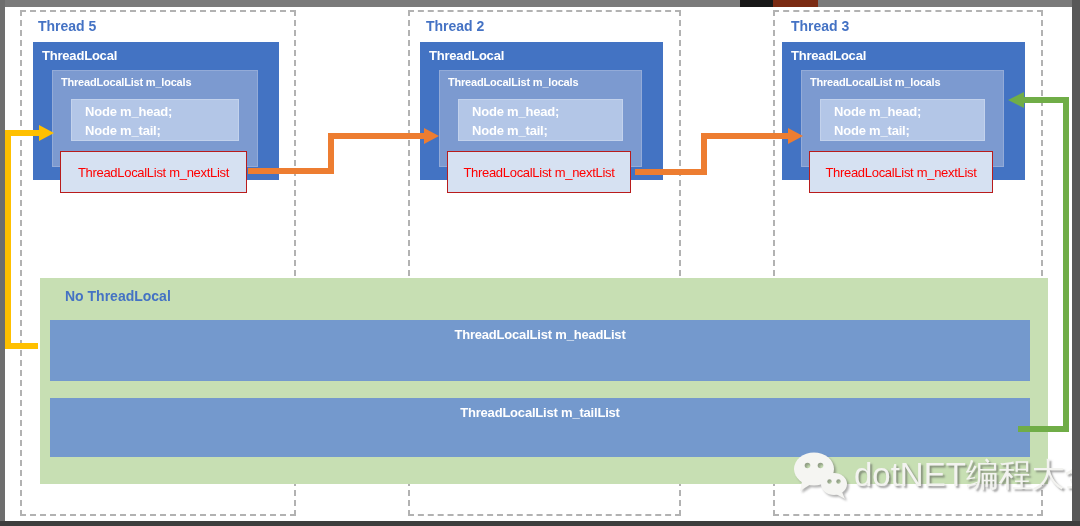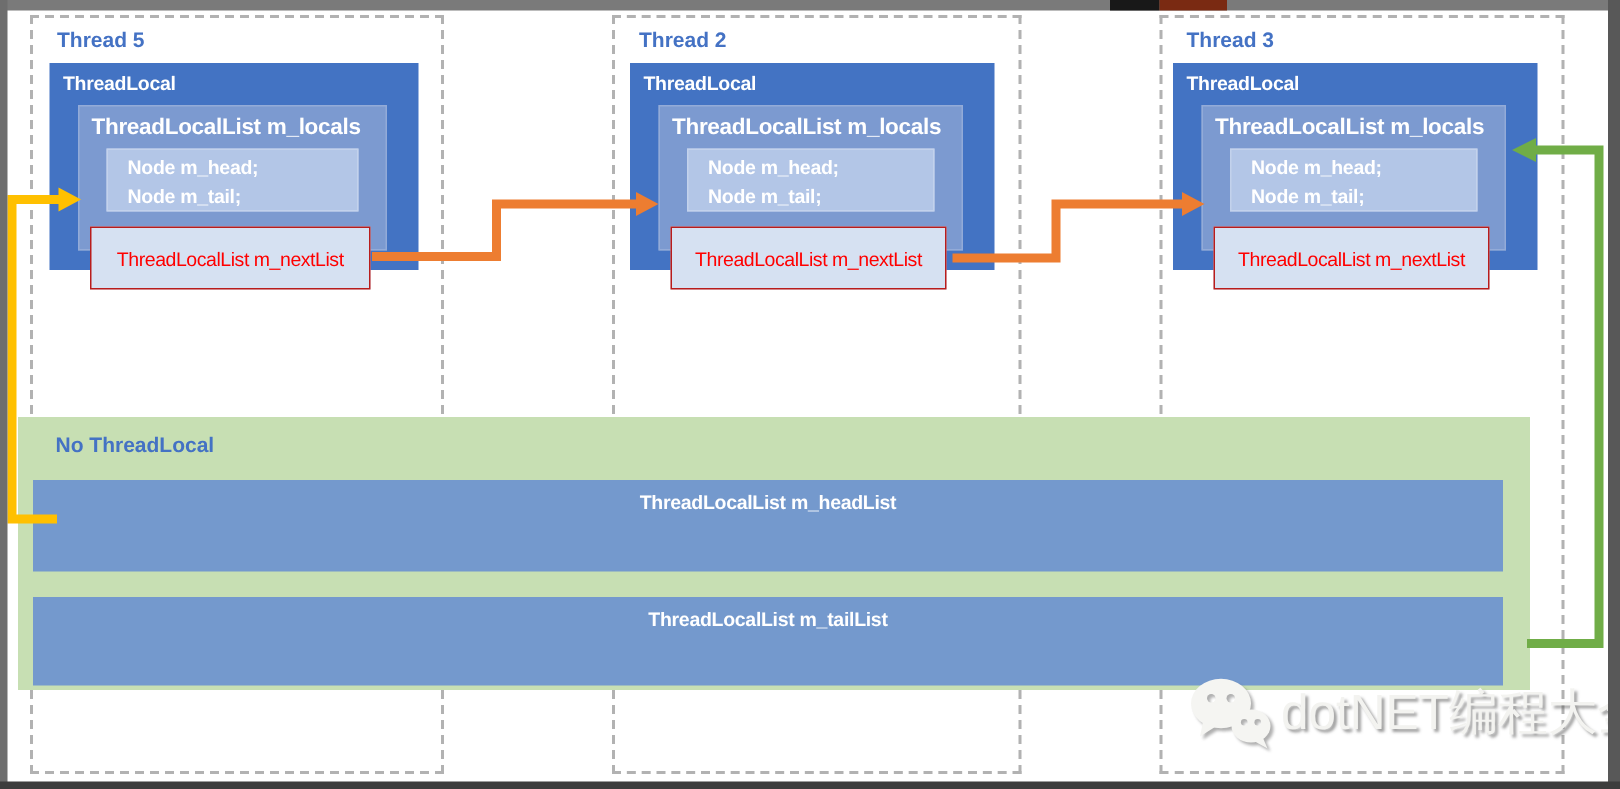--- a/index.html
+++ b/index.html
@@ -16,29 +16,29 @@
   .accent-red{position:absolute;left:773px;top:0;width:45px;height:7px;background:#7a2a12;}
 
   
   .col{position:absolute;top:10px;height:506px;border:2px dashed #b2b2b2;box-sizing:border-box;background:transparent;}
   .col-label{padding:6px 0 0 16px;font-size:14px;font-weight:bold;color:#4472c4;}
 
   
   .tbox{position:absolute;top:42px;height:138px;background:#4373c3;box-sizing:border-box;}
   .tbox-title{position:absolute;left:9px;top:6px;font-size:13px;font-weight:bold;color:#ffffff;letter-spacing:-0.2px;}
   .locals{position:absolute;left:19px;top:28px;right:21px;bottom:13px;background:#7c9ad0;border:1px solid #93abd8;box-sizing:border-box;}
-  .locals-title{position:absolute;left:8px;top:5px;font-size:15px;font-weight:bold;color:#ffffff;letter-spacing:-0.2px;white-space:nowrap;}
+  .locals-title{position:absolute;left:8px;top:5px;font-size:11px;font-weight:bold;color:#ffffff;letter-spacing:-0.2px;white-space:nowrap;}
   .nodebox{position:absolute;left:18px;right:18px;top:28px;height:42px;background:#b3c6e7;border:1px solid #c3d2ec;box-sizing:border-box;
            padding:2px 0 12px 13px;font-size:13px;font-weight:bold;color:#ffffff;line-height:19px;letter-spacing:-0.2px;}
   .nextlist{position:absolute;left:7px;right:10px;top:80px;height:42px;background:#d6e1f2;border:1px solid #b91c1c;box-sizing:border-box;
             display:flex;align-items:center;justify-content:center;
             font-size:13px;font-weight:normal;color:#ff0000;letter-spacing:-0.3px;white-space:nowrap;}
 
   
-  .greenbox{position:absolute;left:12px;top:278px;width:1008px;height:182px;background:#c7dfb3;}
+  .greenbox{position:absolute;left:40px;top:278px;width:1008px;height:206px;background:#c7dfb3;}
   .green-label{position:absolute;left:25px;top:10px;font-size:14px;font-weight:bold;color:#4472c4;}
   .bar{position:absolute;left:10px;width:980px;background:#7499cd;text-align:center;
        font-size:13px;font-weight:bold;color:#ffffff;letter-spacing:-0.2px;box-sizing:border-box;padding-top:7px;}
   .bar-head{top:42px;height:61px;}
   .bar-tail{top:120px;height:59px;}
 
   
   #arrows{position:absolute;left:0;top:0;width:1080px;height:526px;pointer-events:none;}
 
   

